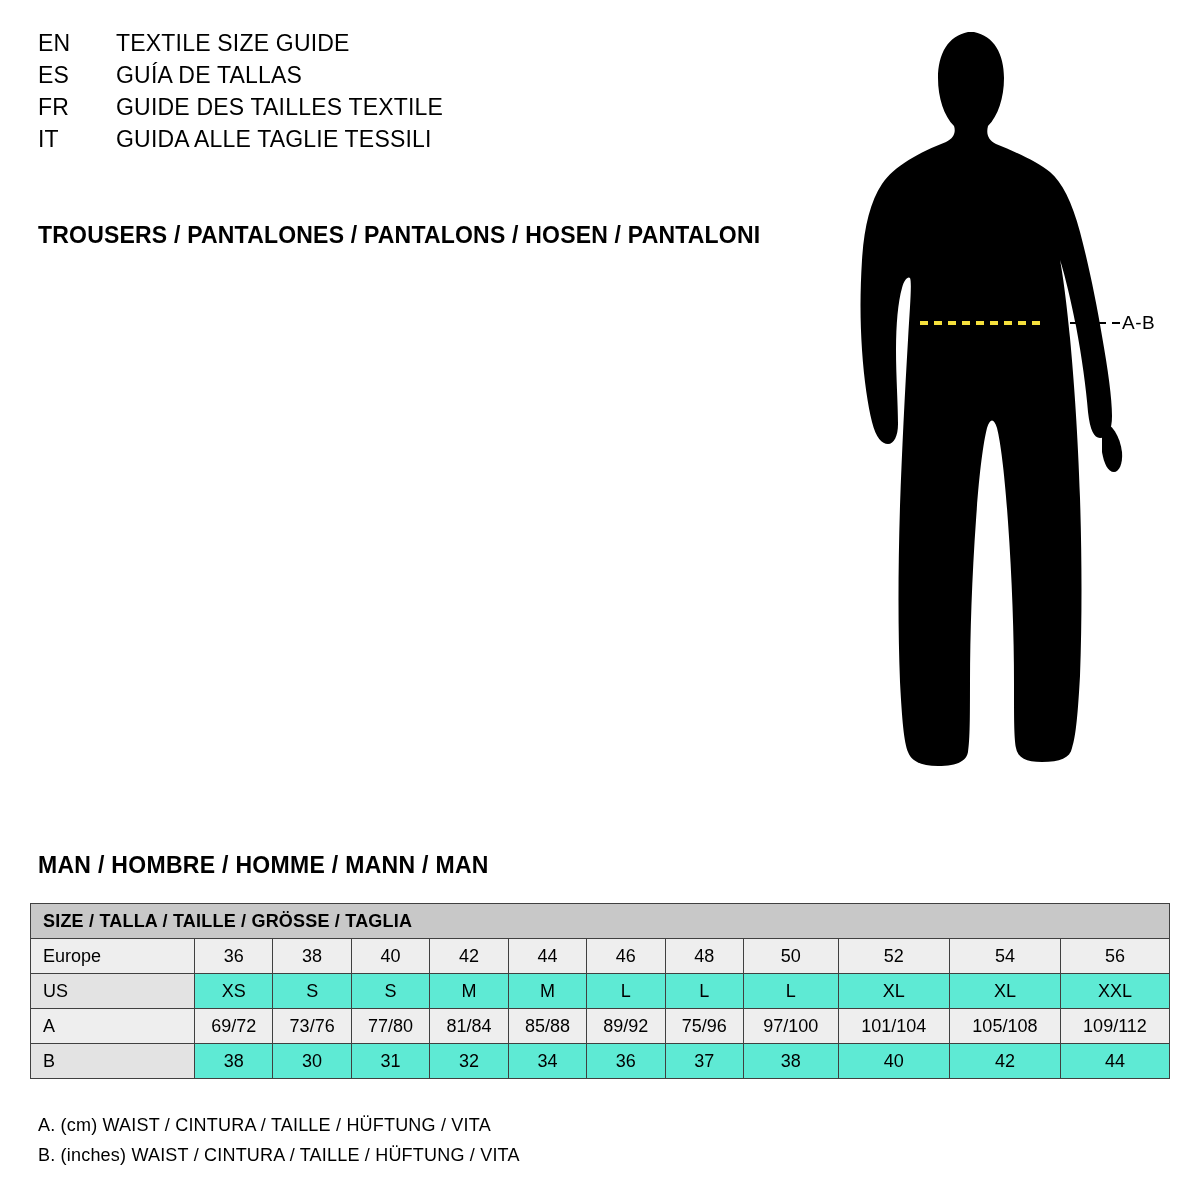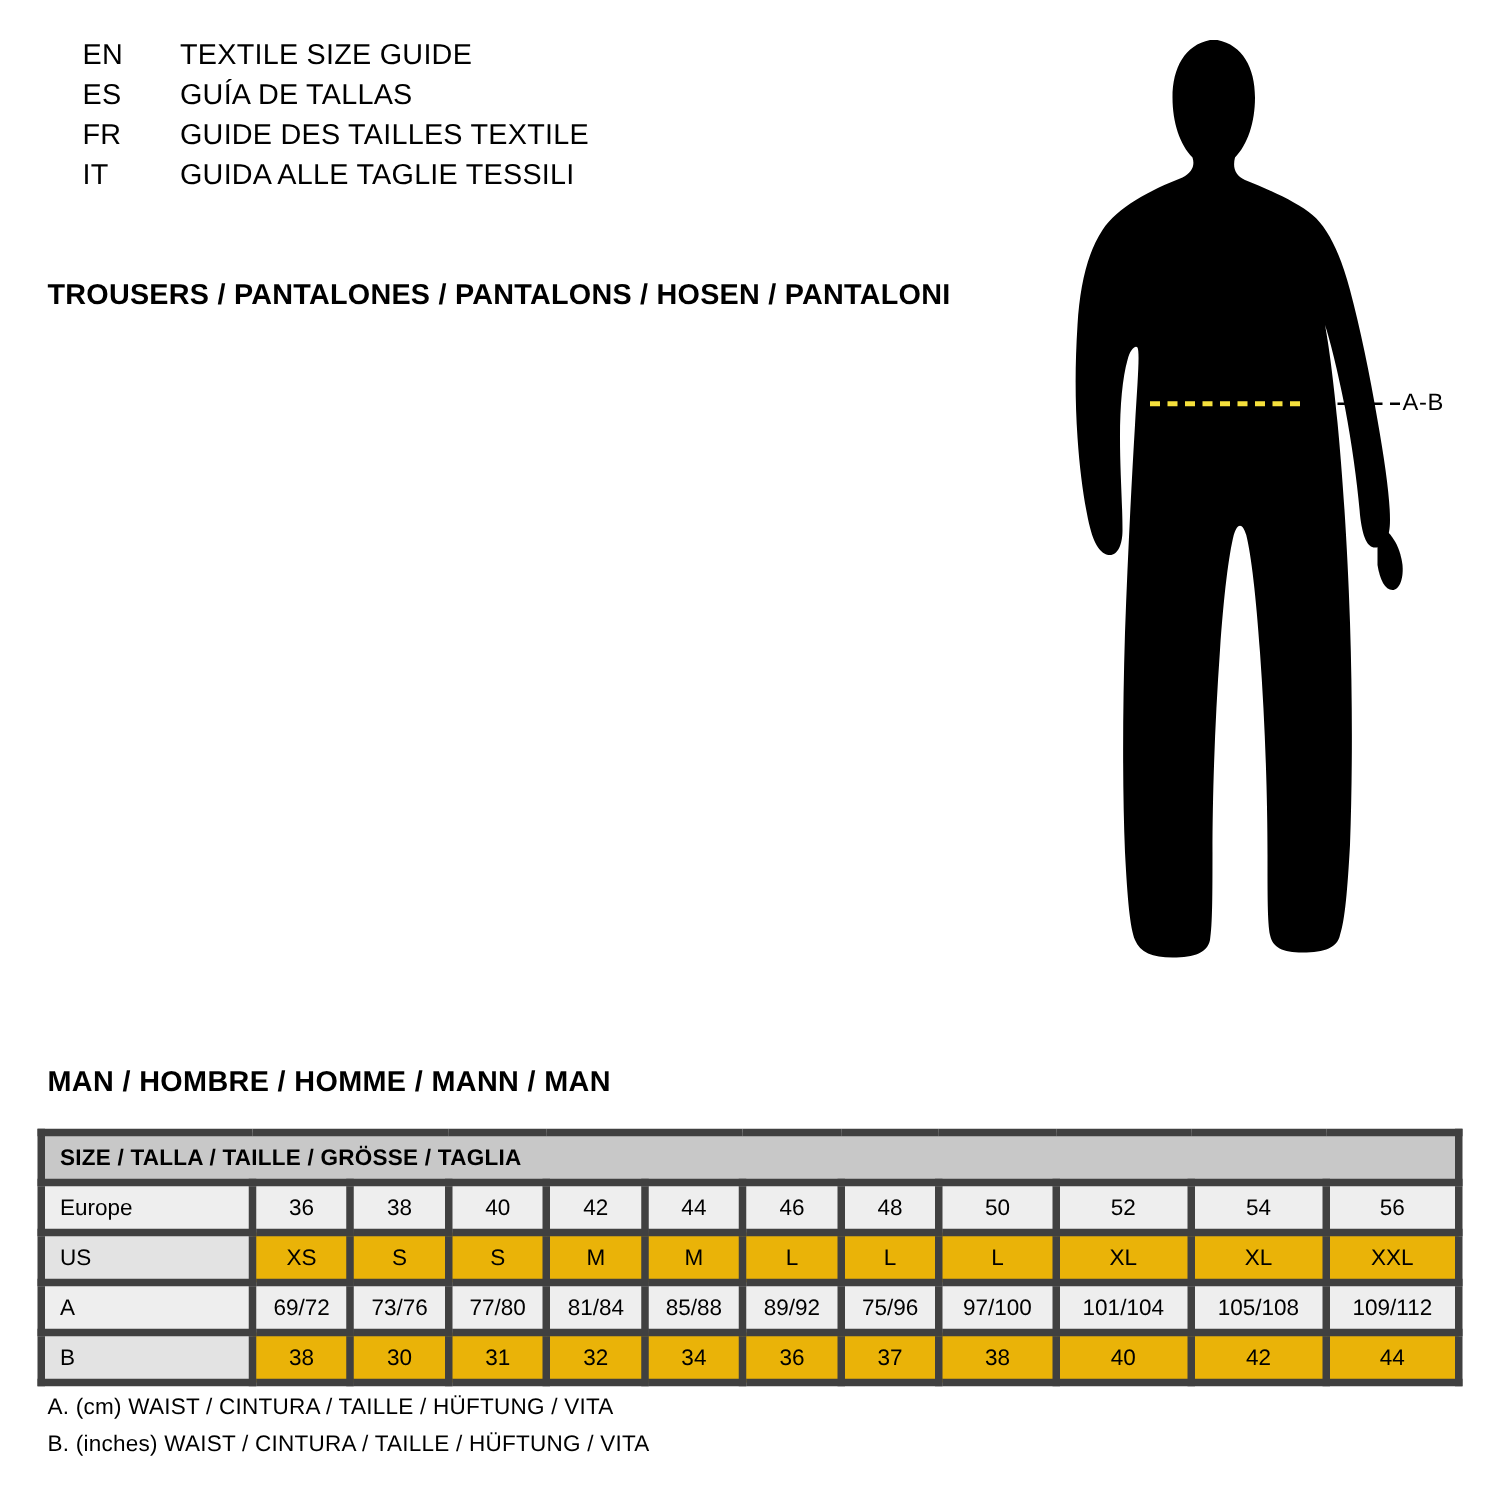--- a/index.html
+++ b/index.html
@@ -22,21 +22,20 @@
     left: 38px;
     top: 30px;
     width: 780px;
   }
   .lang-row {
     display: flex;
     align-items: baseline;
     height: 32px;
     font-size: 23px;
     letter-spacing: 0.2px;
-    margin-left: 28px;
   }
   .lang-code {
     width: 78px;
     flex: 0 0 78px;
   }
   .lang-text {
     flex: 1 1 auto;
   }
   .section-title {
     position: absolute;
@@ -87,30 +86,30 @@
     background: #c8c8c8;
     font-weight: bold;
     height: 34px;
     padding: 0 0 0 12px;
     letter-spacing: 0.2px;
   }
   .size-table td {
     height: 32px;
     text-align: center;
     background: #eeeeee;
-    border: 6px solid #404040;
+    border: 1px solid #404040;
     white-space: nowrap;
   }
   .size-table td.rowlabel {
     text-align: left;
     padding-left: 12px;
     width: 150px;
   }
   .size-table tr.alt td {
-    background: #eab308;
+    background: #5eead4;
   }
   .size-table tr.alt td.rowlabel {
     background: #e3e3e3;
   }
 
   .footnotes {
     position: absolute;
     left: 38px;
     top: 1110px;
     font-size: 18px;

